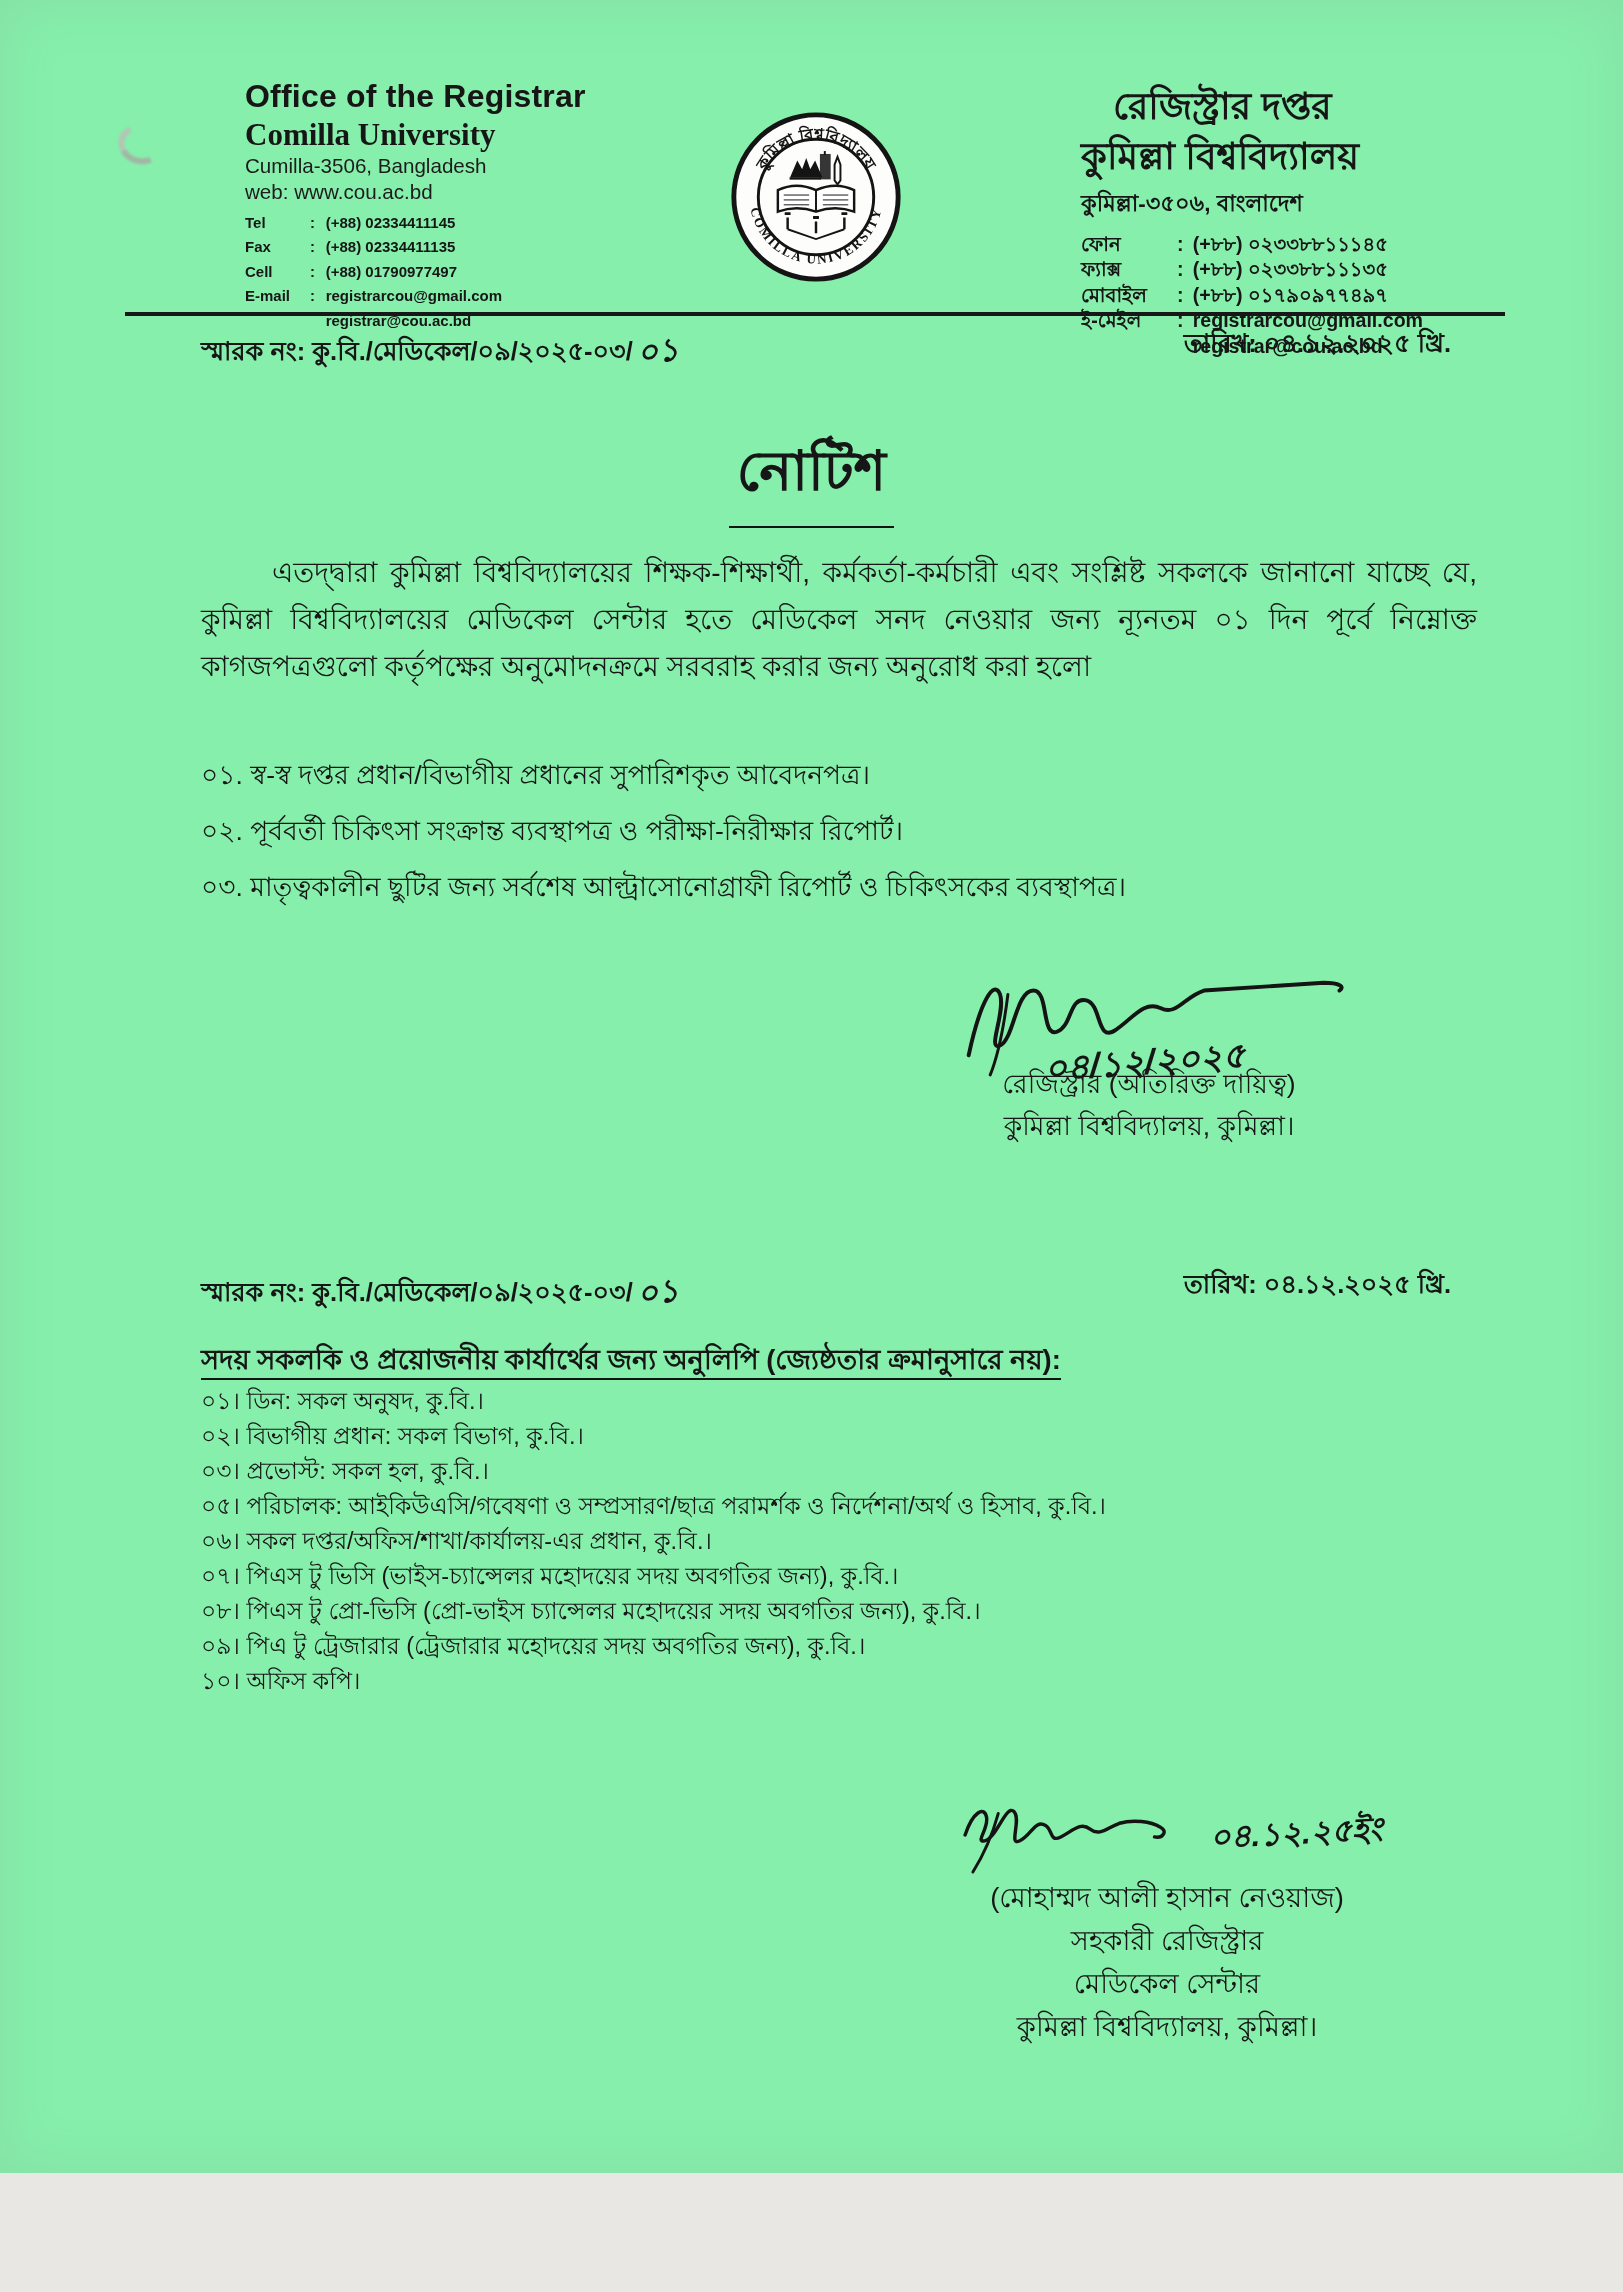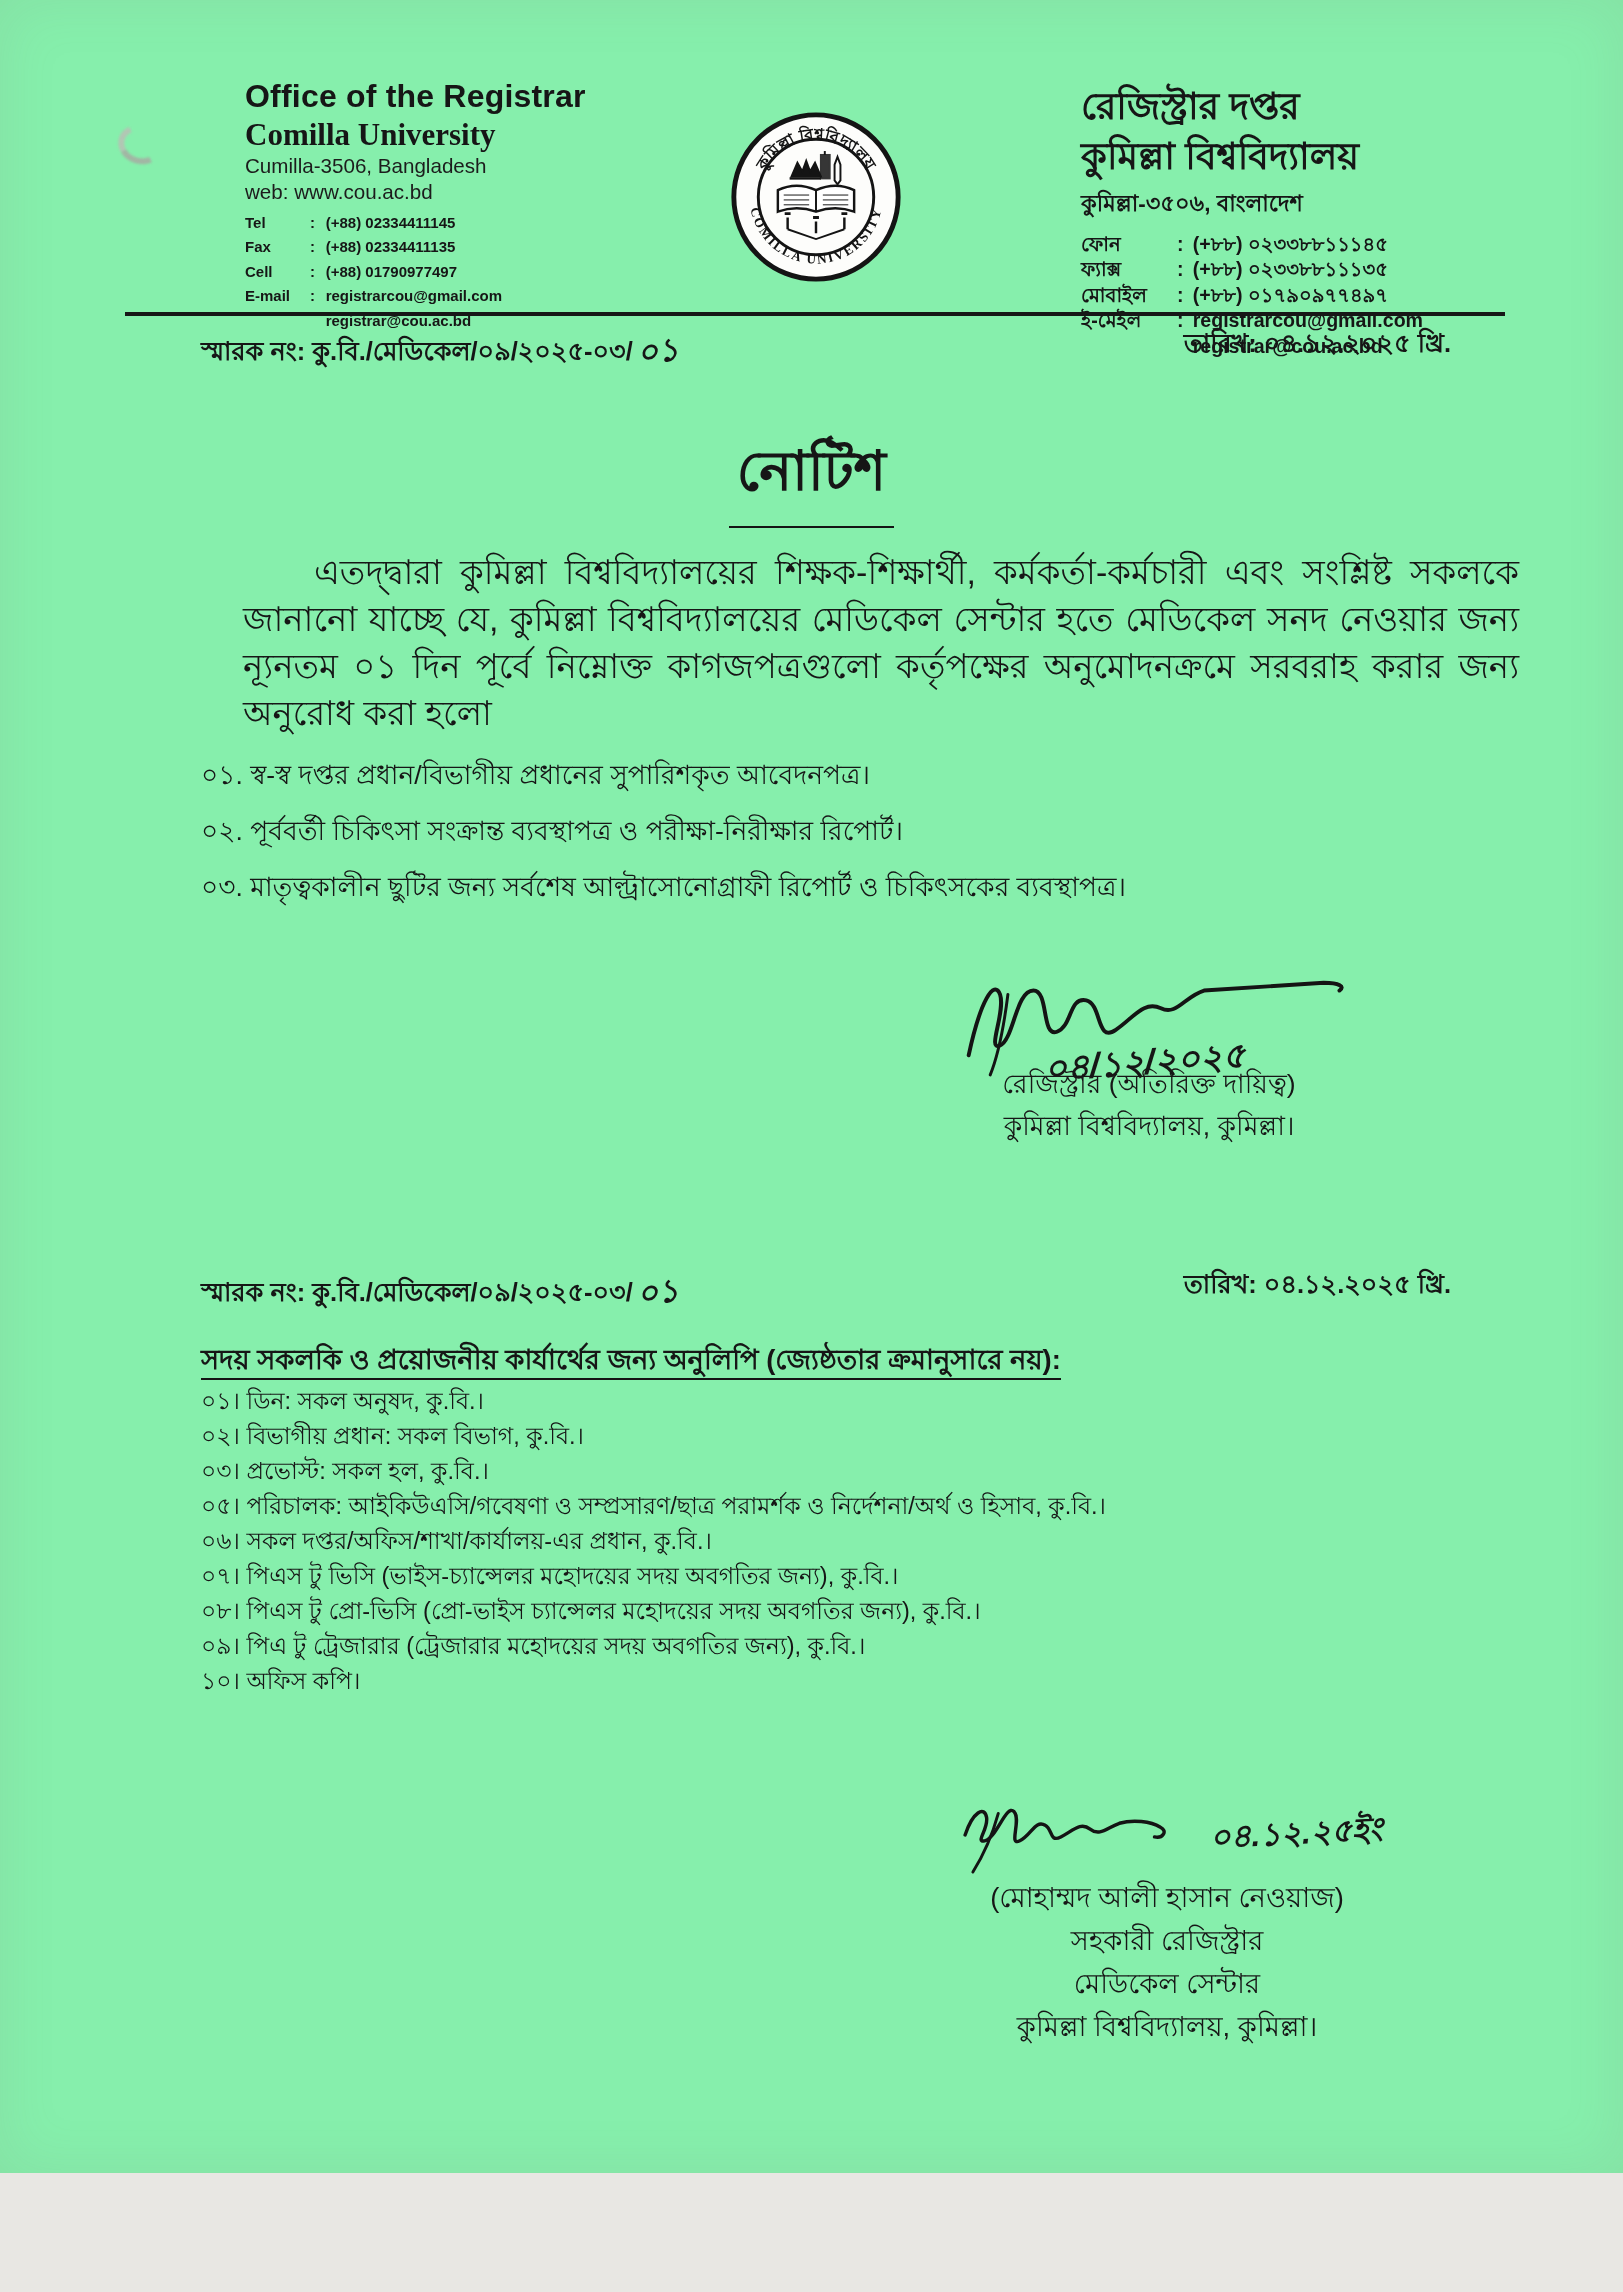--- a/index.html
+++ b/index.html
@@ -18,36 +18,36 @@
   }
   
   .hdr-left{ position:absolute; left:245px; top:78px; }
   .hdr-left .t1{ font-size:32px; font-weight:bold; letter-spacing:0.2px; }
   .hdr-left .t2{ font-family:"Liberation Serif", serif; font-size:31px; font-weight:bold; margin-top:2px; }
   .hdr-left .t3, .hdr-left .t4{ font-size:20.6px; line-height:25.5px; color:#1c1c1c; }
   .hdr-left .contacts{ margin-top:6.9px; }
   .c-row{ display:grid; grid-template-columns:65px 15.7px auto; font-size:15px; line-height:24.5px; font-weight:600; }
   .c-row .cv{ white-space:nowrap; }
   .hdr-right{ position:absolute; left:1081px; top:82px; }
-  .hdr-right .t1{ font-size:37px; font-weight:bold; line-height:49px; }
+  .hdr-right .t1{ font-size:37px; font-weight:bold; line-height:49px;margin-left:32px; }
   .hdr-right .t2{ font-size:37px; font-weight:bold; line-height:51px; }
   .hdr-right .t3{ font-size:22.5px; font-weight:bold; margin-top:4px; }
   .hdr-right .contacts{ margin-top:7.8px; }
   .hdr-right .c-row{ grid-template-columns:96px 15.7px auto; font-size:19.6px; line-height:25.5px; font-weight:600; }
   .logo{ position:absolute; left:727px; top:108px; width:178px; height:178px; }
   .divider{ position:absolute; left:125px; top:312px; width:1380px; height:3.9px; background:#171717; }
   
   .memo{ position:absolute; left:201px; width:1250px; display:flex; justify-content:space-between; align-items:flex-start; font-size:25.5px; font-weight:600; }
   .memo1{ top:324px; } .memo2{ top:1265px; }
   .hand-no{ display:inline-block; font-size:32px; font-weight:bold; transform:rotate(-6deg) translateY(2px); font-style:italic; margin-left:3.9px; }
   
   .title-wrap{ position:absolute; left:0; top:429px; width:1623px; text-align:center; }
   .title-wrap span{ display:inline-block; font-size:55px; font-weight:bold; padding:0 7.8px 5.9px; border-bottom:2.9px solid #141414; }
   
-  .para{ position:absolute; left:201px; top:549px; width:1276px; font-size:34px; line-height:47px; text-align:justify; text-indent:71px; font-weight:500;margin-left:42px; }
+  .para{ position:absolute; left:201px; top:549px; width:1276px; font-size:28px; line-height:47px; text-align:justify; text-indent:71px; font-weight:500; }
   .req-list{ position:absolute; left:201px; top:747px; list-style:none; }
   .req-list li{ font-size:26.5px; line-height:56px; font-weight:500; }
   
   .sig{ position:absolute; text-align:center; }
   .sig .line{ font-size:26.5px; line-height:42px; font-weight:500; }
   .sig1{ left:882px; top:961px; width:534px; }
   .sig1 .squig{ display:block; margin:0 auto 0 69px; }
   .sig1 .hand-date{ position:absolute; left:162px; top:74px; font-size:35px; font-weight:bold; font-style:italic; transform:rotate(-4deg); white-space:nowrap; }
   .sig1 .lines{ margin-top:-13.7px; }
   .sig2{ left:912px; top:1786px; width:510px; }

